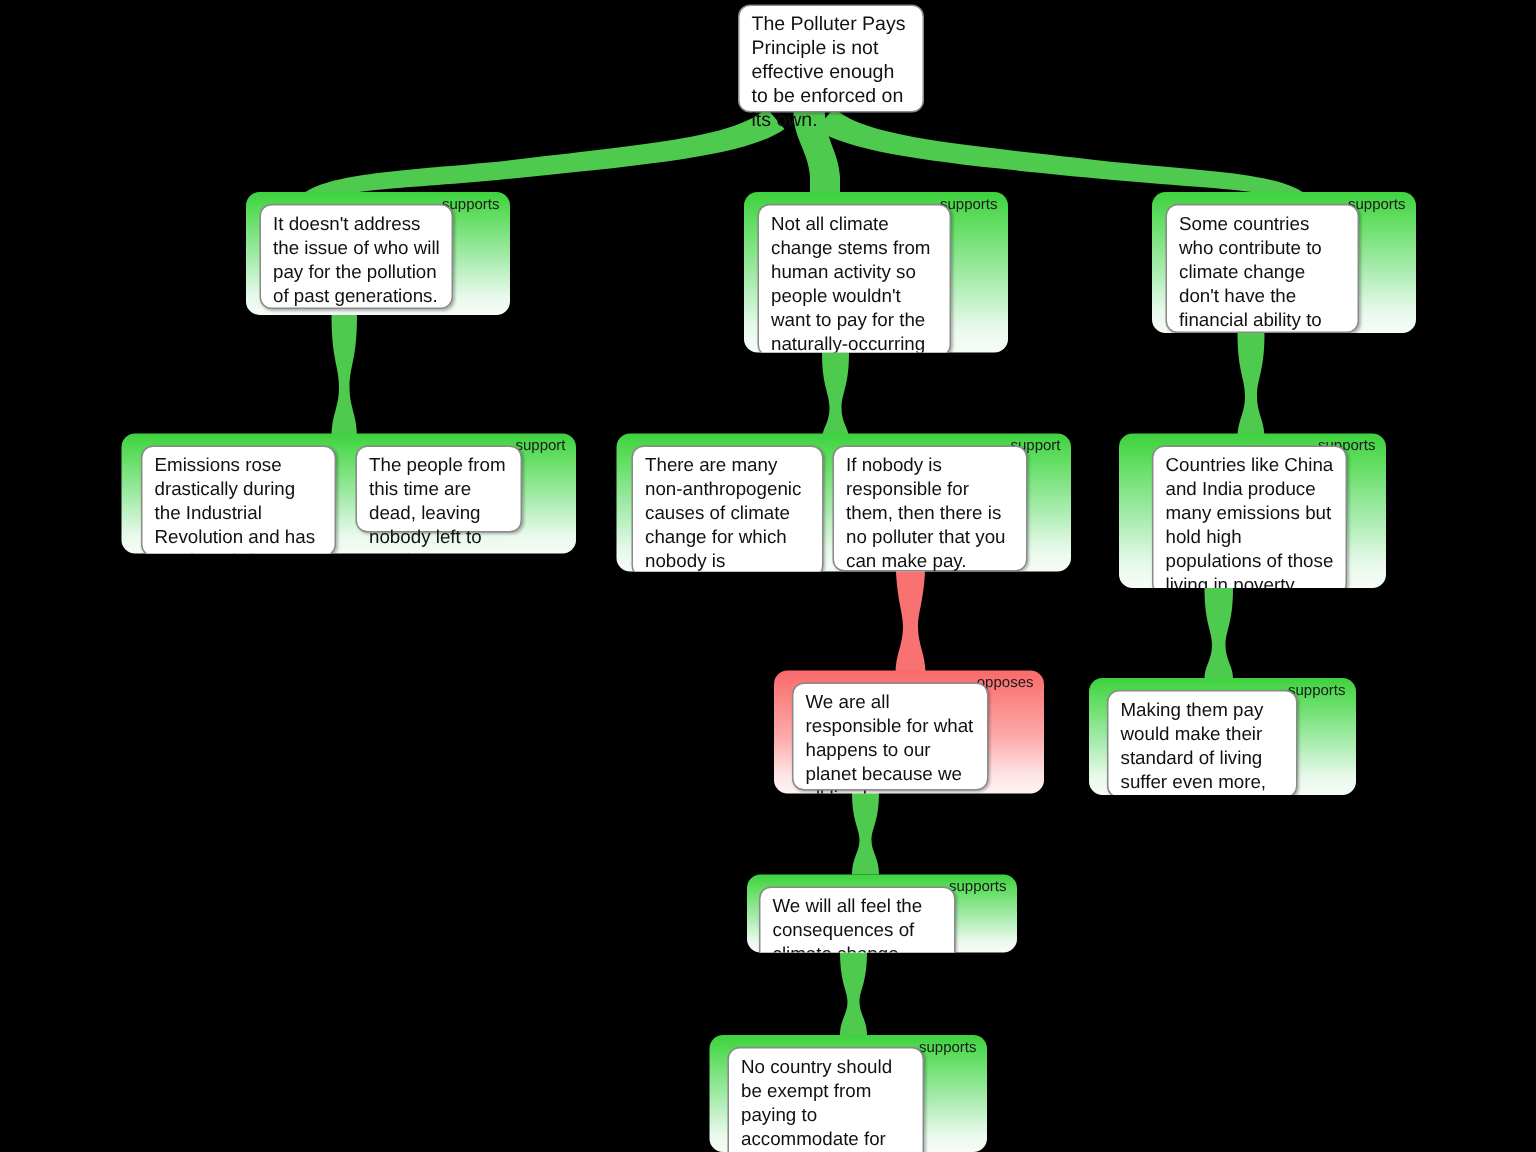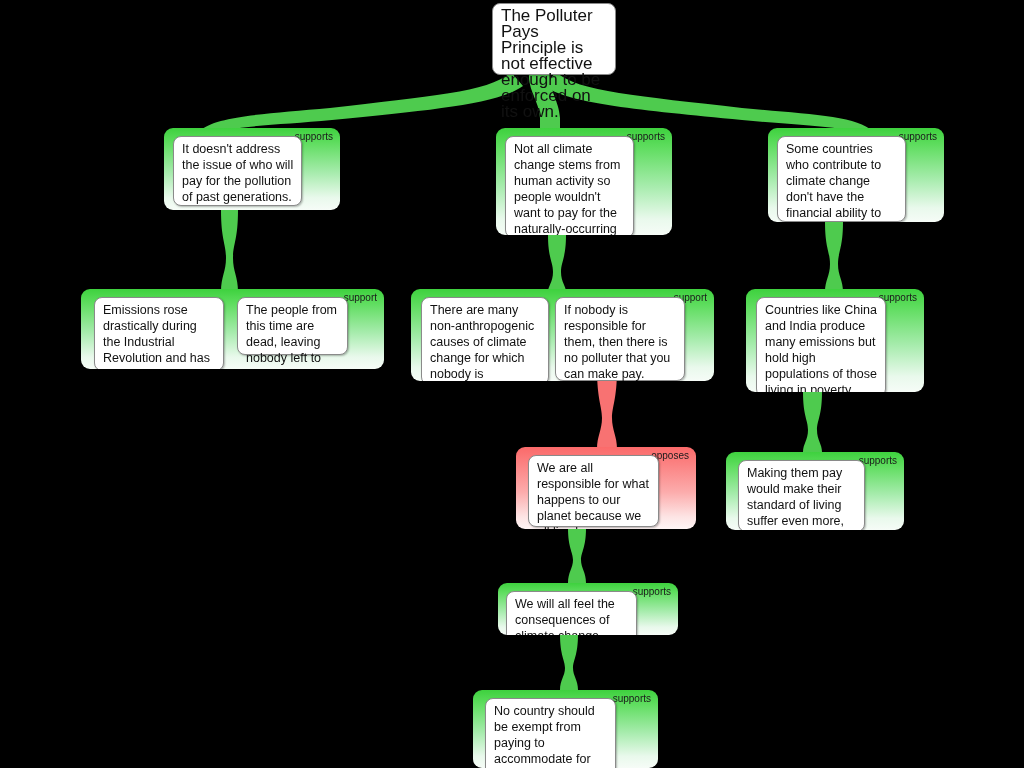--- a/index.html
+++ b/index.html
@@ -68,21 +68,21 @@
   }
 
   
   .root-box {
     position: absolute;
     box-sizing: border-box;
     background: #ffffff;
     border: 1px solid #8a8a8a;
     border-radius: 8px;
     padding: 4px 7px 4px 8px;
-    font-size: 17px;
+    font-size: 13px;
     line-height: 16px;
     color: #111111;
     box-shadow: 1px 1px 2px rgba(0,0,0,0.28);
   }
 </style>
 </head>
 <body>
 
 <div id="stage">
 
@@ -194,21 +194,21 @@
   </div>
 
   <div class="card support" style="left:411px; top:289px; width:303px; height:92px;">
     <span class="card-label">support</span>
     <div class="box" style="left:10px; top:8px; width:128px; height:88px;">There are many non-anthropogenic causes of climate change for which nobody is responsible.</div>
     <div class="box" style="left:144px; top:8px; width:130px; height:84px;">If nobody is responsible for them, then there is no polluter that you can make pay.</div>
   </div>
 
   <div class="card support" style="left:746px; top:289px; width:178px; height:103px;">
     <span class="card-label">supports</span>
-    <div class="box" style="left:10px; top:8px; width:130px; height:100px;">Countries like China and India produce many emissions but hold high populations of those living in poverty.</div>
+    <div class="box" style="left:22px; top:8px; width:130px; height:100px;">Countries like China and India produce many emissions but hold high populations of those living in poverty.</div>
   </div>
 
   <div class="card oppose" style="left:516px; top:447px; width:180px; height:82px;">
     <span class="card-label">opposes</span>
     <div class="box" style="left:12px; top:8px; width:131px; height:72px;">We are all responsible for what happens to our planet because we all live here.</div>
   </div>
 
   <div class="card support" style="left:726px; top:452px; width:178px; height:78px;">
     <span class="card-label">supports</span>
     <div class="box" style="left:12px; top:8px; width:127px; height:72px;">Making them pay would make their standard of living suffer even more, which is wrong.</div>

